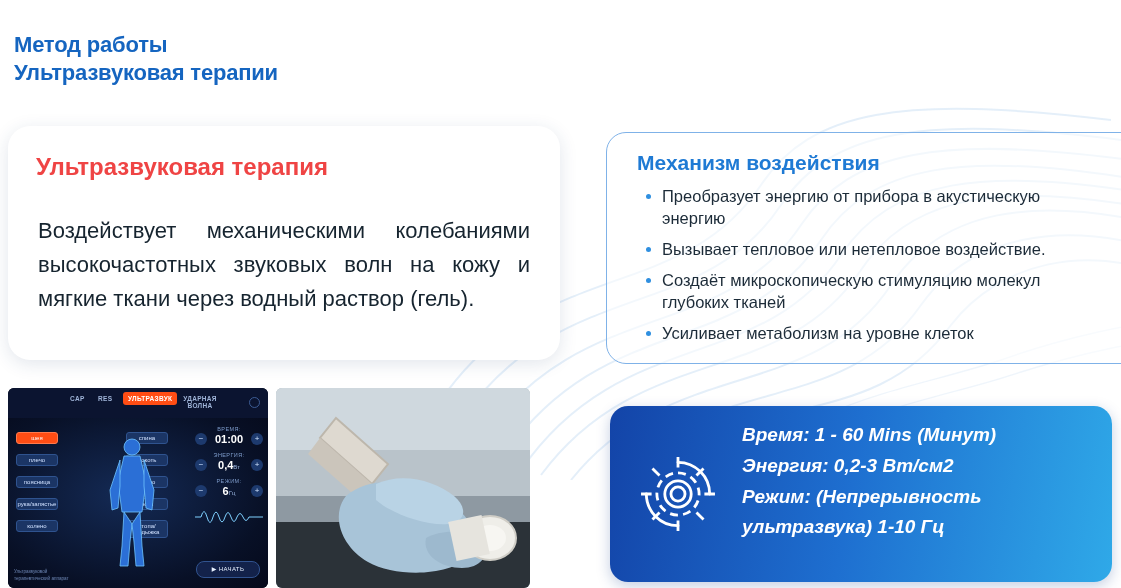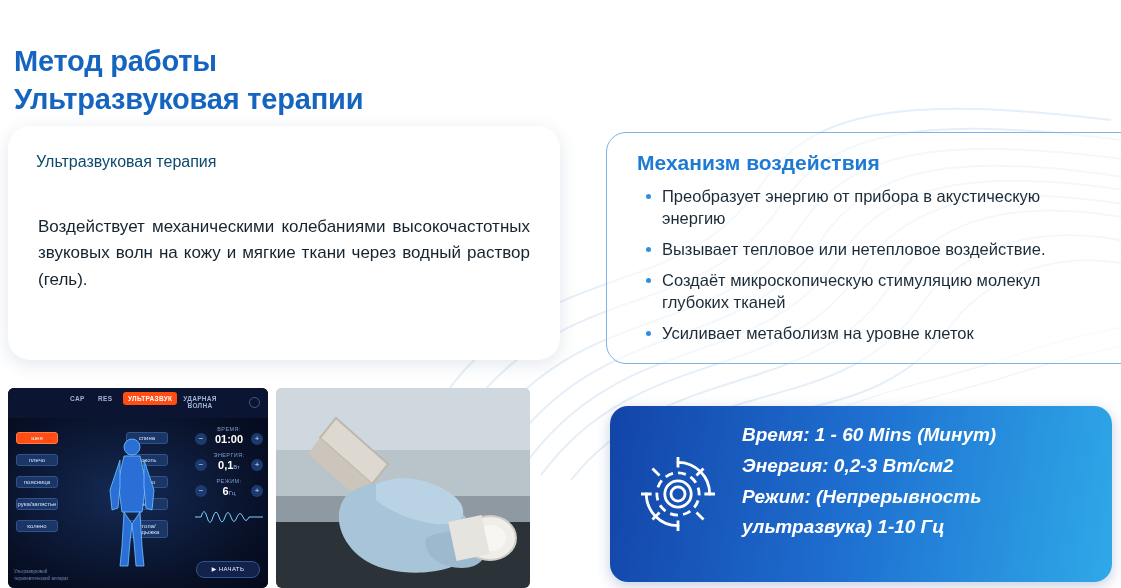--- a/index.html
+++ b/index.html
@@ -26,22 +26,22 @@
     right: -40px;
     top: 60px;
     width: 720px;
     height: 420px;
     opacity: 0.55;
     pointer-events: none;
   }
   .title {
     position: absolute;
     left: 14px;
-    top: 24px;
-    font-size: 29px;
+    top: 16px;
+    font-size: 22px;
     font-weight: bold;
     color: #1565c0;
     line-height: 1.3;
     letter-spacing: -0.2px;
   }
   .title .line2 { display: block; }
 
   
   .card-left {
     position: absolute;
@@ -51,31 +51,31 @@
     height: 234px;
     background: #ffffff;
     border-radius: 22px;
     box-shadow: 0 4px 18px rgba(30,60,110,0.13);
   }
   .card-left h2 {
     margin: 0;
     position: absolute;
     left: 28px;
     top: 27px;
-    font-size: 16px;
-    font-weight: normal;
-    color: #0c4a6e;
+    font-size: 24px;
+    font-weight: bold;
+    color: #ef4444;
   }
   .card-left p {
     margin: 0;
     position: absolute;
     left: 30px;
     top: 88px;
     width: 492px;
-    font-size: 17px;
+    font-size: 22px;
     line-height: 1.55;
     color: #16242f;
     text-align: justify;
   }
 
   
   .card-right {
     position: absolute;
     left: 606px;
     top: 132px;
@@ -376,21 +376,21 @@
       <div class="dev-panel">
         <div class="dev-row-label">ВРЕМЯ:</div>
         <div class="dev-row">
           <span class="dev-btn">−</span>
           <span class="dev-val">01:00</span>
           <span class="dev-btn">+</span>
         </div>
         <div class="dev-row-label">ЭНЕРГИЯ:</div>
         <div class="dev-row">
           <span class="dev-btn">−</span>
-          <span class="dev-val"><span>0,1</span><small>Вт</small></span>
+          <span class="dev-val"><span>0,4</span><small>Вт</small></span>
           <span class="dev-btn">+</span>
         </div>
         <div class="dev-row-label">РЕЖИМ:</div>
         <div class="dev-row">
           <span class="dev-btn">−</span>
           <span class="dev-val"><span>6</span><small>Гц</small></span>
           <span class="dev-btn">+</span>
         </div>
         <svg style="width:68px;height:26px;" viewBox="0 0 68 26">
           <path d="M0,13 L6,13 Q9,2 12,13 Q15,24 18,13 Q21,3 24,13 Q27,23 30,13 Q33,4 36,13 Q39,22 42,13 Q45,6 48,13 Q51,20 54,13 L68,13" fill="none" stroke="#7fd0ff" stroke-width="1"></path>

